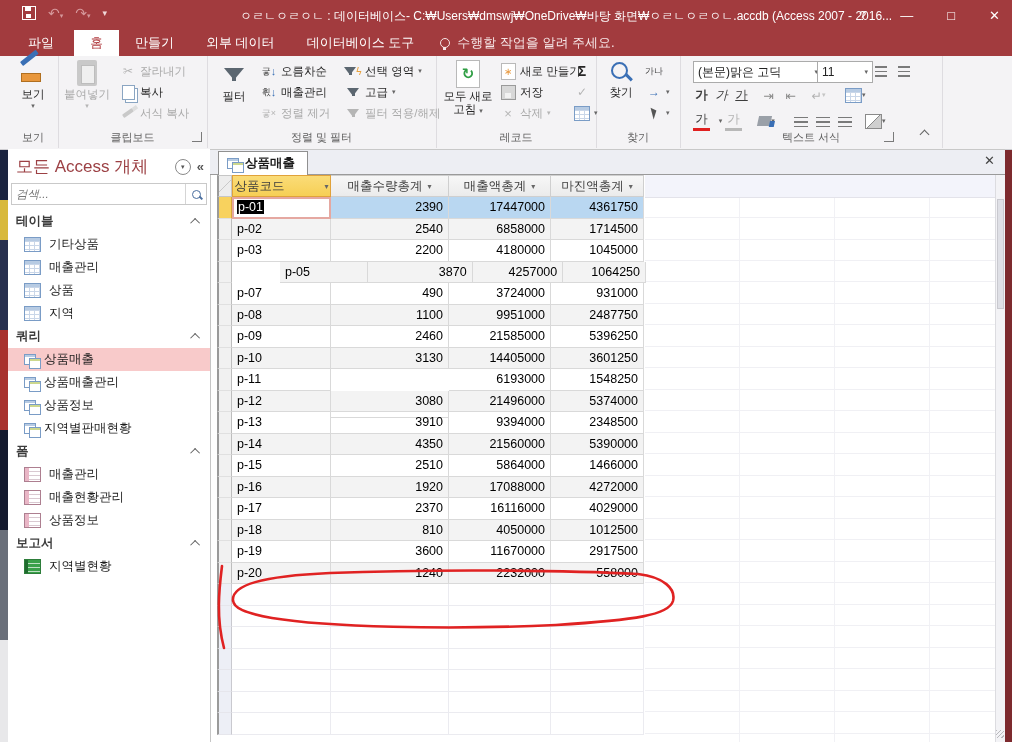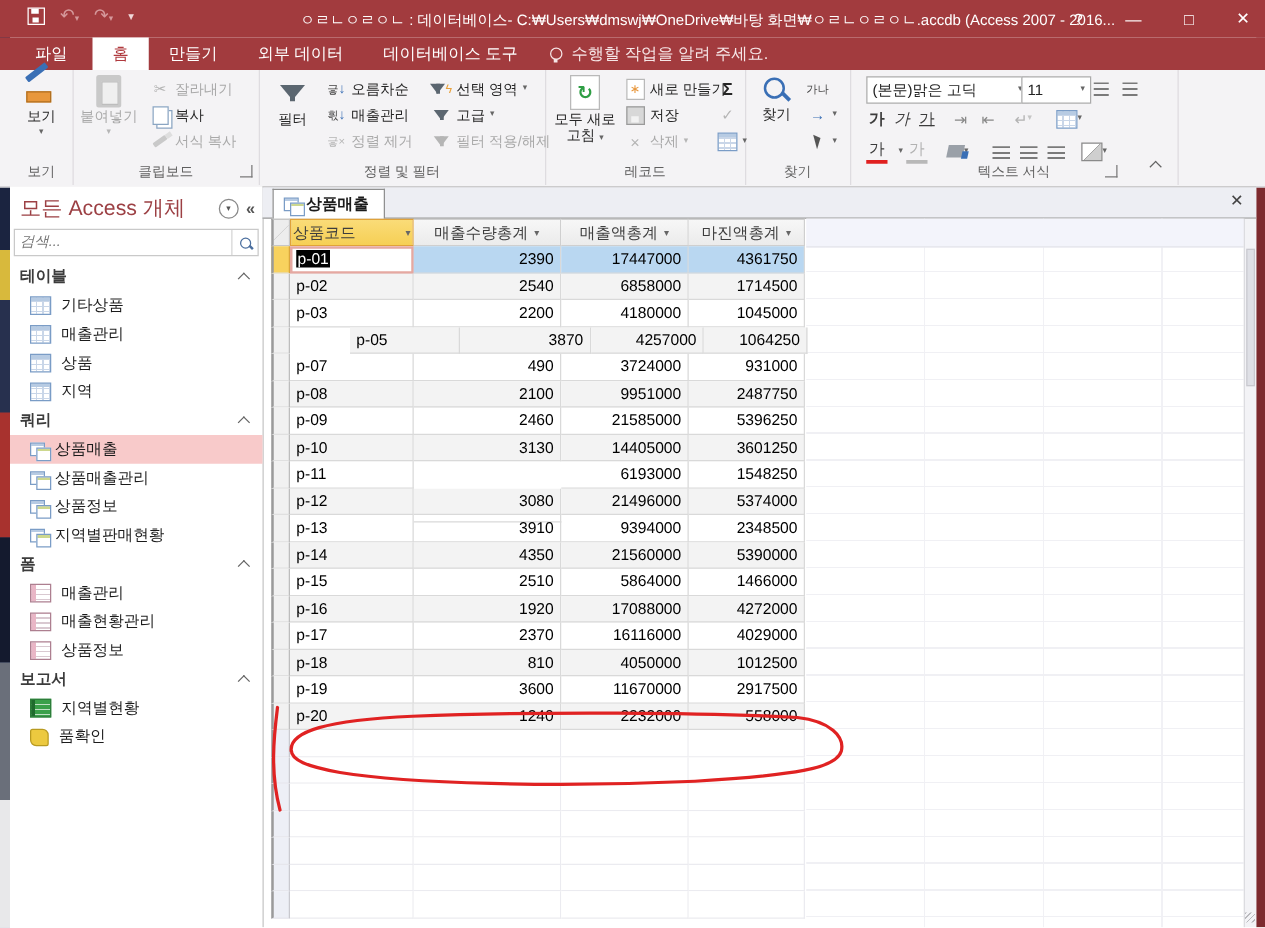--- a/index.html
+++ b/index.html
@@ -486,24 +486,20 @@
           <span>상품정보</span>
         </div>
         <div class="nav-sec">
           <span class="t">보고서</span>
           <span class="chev up"></span>
         </div>
         <div class="nav-item">
           <span class="icn icn-report"></span>
           <span>지역별현황</span>
         </div>
-        <div class="nav-item">
-          <span class="icn icn-macro"></span>
-          <span>품확인</span>
-        </div>
       </div>
   </div>
 
   <div class="abs content-top-line"></div>
   <div class="abs tabbar">
     <div class="doctab">
       <span class="icn icn-query" style="width:10px;height:9px;"></span>
       <span>상품매출</span>
     </div>
     <div class="doc-close">✕</div>
@@ -570,21 +566,21 @@
       <div class="ds-row drow">
         <div class="selcell"></div>
         <div class="dcell" style="width: 99px;">p-07</div>
         <div class="dcell num" style="width: 118px;">490</div>
         <div class="dcell num" style="width: 102px;">3724000</div>
         <div class="dcell num" style="width: 93px;">931000</div>
       </div>
       <div class="ds-row drow alt">
         <div class="selcell"></div>
         <div class="dcell" style="width: 99px;">p-08</div>
-        <div class="dcell num" style="width: 118px;">2100</div>
+        <div class="dcell num" style="width: 118px;">1100</div>
         <div class="dcell num" style="width: 102px;">9951000</div>
         <div class="dcell num" style="width: 93px;">2487750</div>
       </div>
       <div class="ds-row drow">
         <div class="selcell"></div>
         <div class="dcell" style="width: 99px;">p-09</div>
         <div class="dcell num" style="width: 118px;">2460</div>
         <div class="dcell num" style="width: 102px;">21585000</div>
         <div class="dcell num" style="width: 93px;">5396250</div>
       </div>

